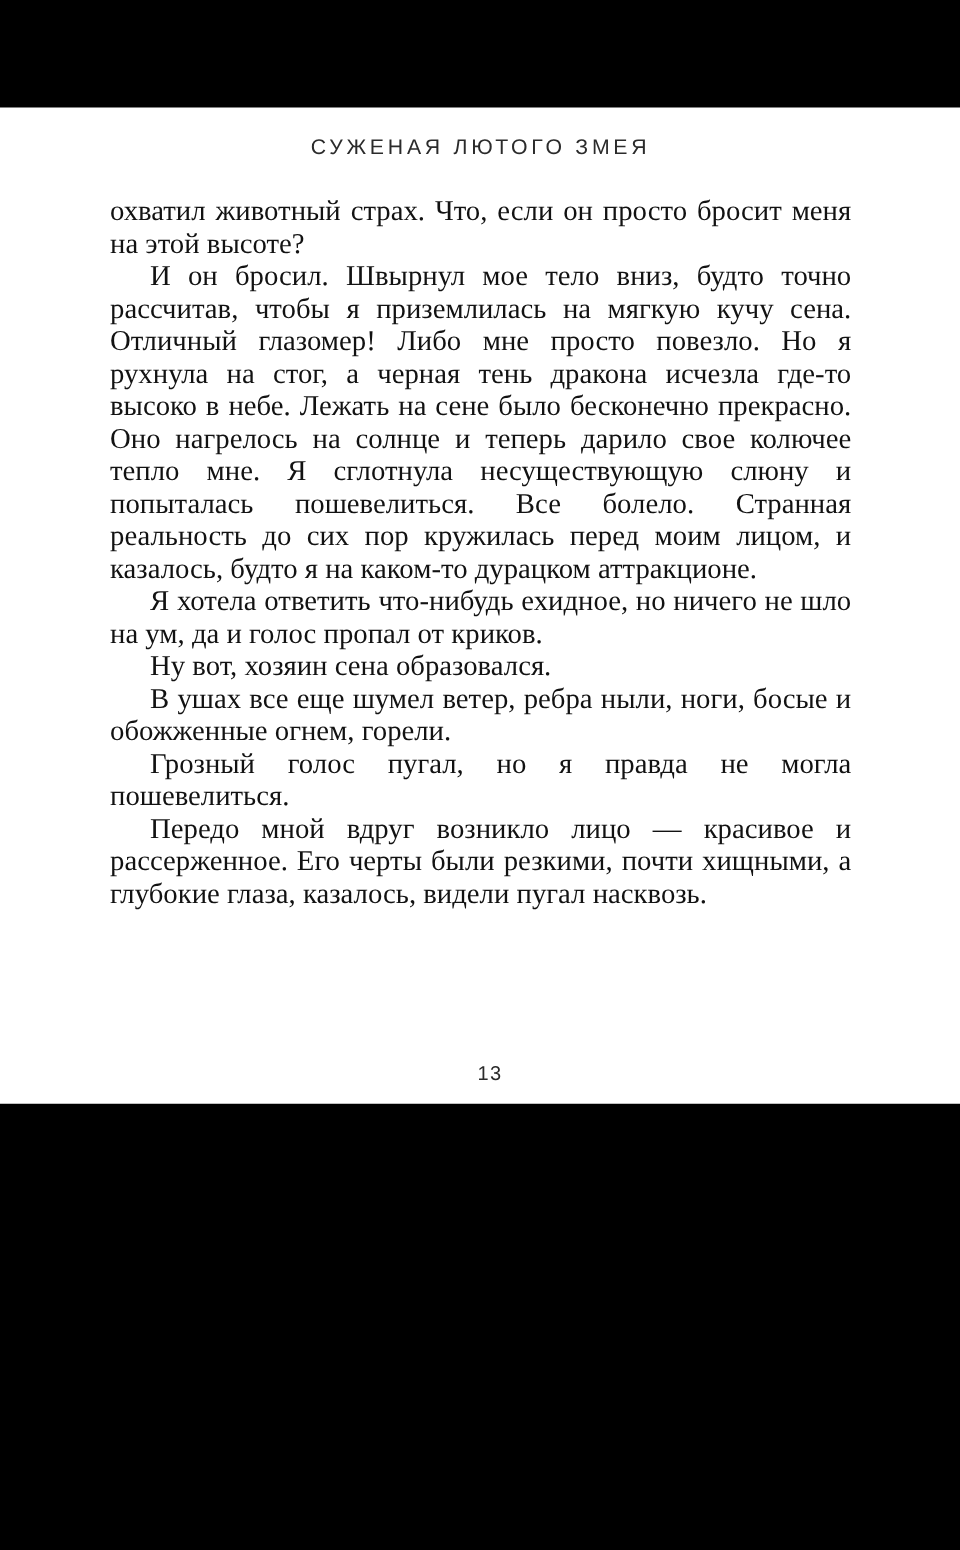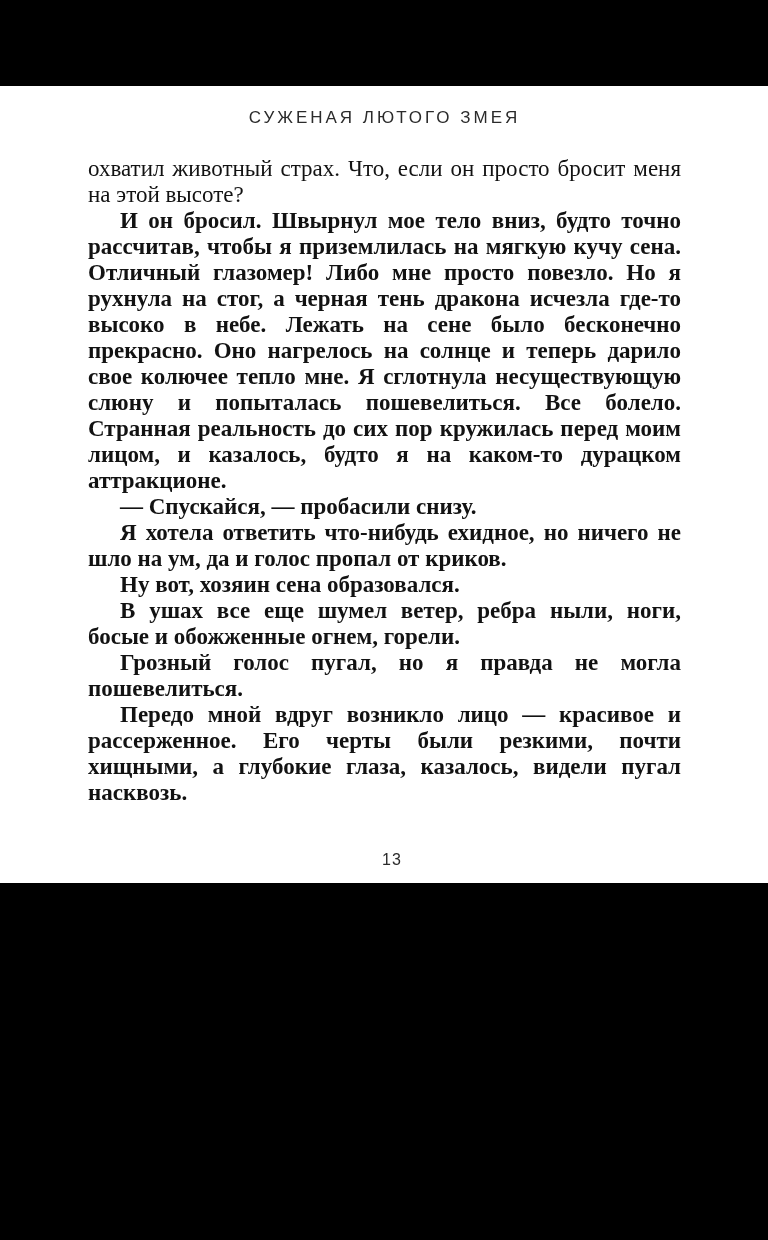--- a/index.html
+++ b/index.html
@@ -46,21 +46,20 @@
     font-size: 23px;
     line-height: 26px;
     color: #121212;
     text-align: justify;
   }
   .para {
     margin: 0;
   }
   .para.indent {
     text-indent: 32px;
-    font-weight: bold;
   }
   .page-number {
     position: absolute;
     left: 16px;
     right: 0;
     bottom: 14px;
     text-align: center;
     font-family: "Liberation Sans", sans-serif;
     font-size: 16px;
     letter-spacing: 1px;
@@ -74,21 +73,20 @@
 
   <div class="letterbox top"></div>
 
   <div class="page">
 
     <div class="chapter-title">СУЖЕНАЯ ЛЮТОГО ЗМЕЯ</div>
 
     <div class="content">
       <p class="para">охватил животный страх. Что, если он просто бросит меня на этой высоте?</p>
       <p class="para indent">И он бросил. Швырнул мое тело вниз, будто точно рассчитав, чтобы я приземлилась на мягкую кучу сена. Отличный глазомер! Либо мне просто повезло. Но я рухнула на стог, а черная тень дракона исчезла где-то высоко в небе. Лежать на сене было бесконечно прекрасно. Оно нагрелось на солнце и теперь дарило свое колючее тепло мне. Я сглотнула несуществующую слюну и попыталась пошевелиться. Все болело. Странная реальность до сих пор кружилась перед моим лицом, и казалось, будто я на каком-то дурацком аттракционе.</p>
-      <p class="para indent">—  Спускайся, — пробасили снизу.</p>
       <p class="para indent">Я хотела ответить что-нибудь ехидное, но ничего не шло на ум, да и голос пропал от криков.</p>
       <p class="para indent">Ну вот, хозяин сена образовался.</p>
       <p class="para indent">В ушах все еще шумел ветер, ребра ныли, ноги, босые и обожженные огнем, горели.</p>
       <p class="para indent">Грозный голос пугал, но я правда не могла пошевелиться.</p>
       <p class="para indent">Передо мной вдруг возникло лицо — красивое и рассерженное. Его черты были резкими, почти хищными, а глубокие глаза, казалось, видели пугал насквозь.</p>
     </div>
 
     <div class="page-number">13</div>
 
   </div>

